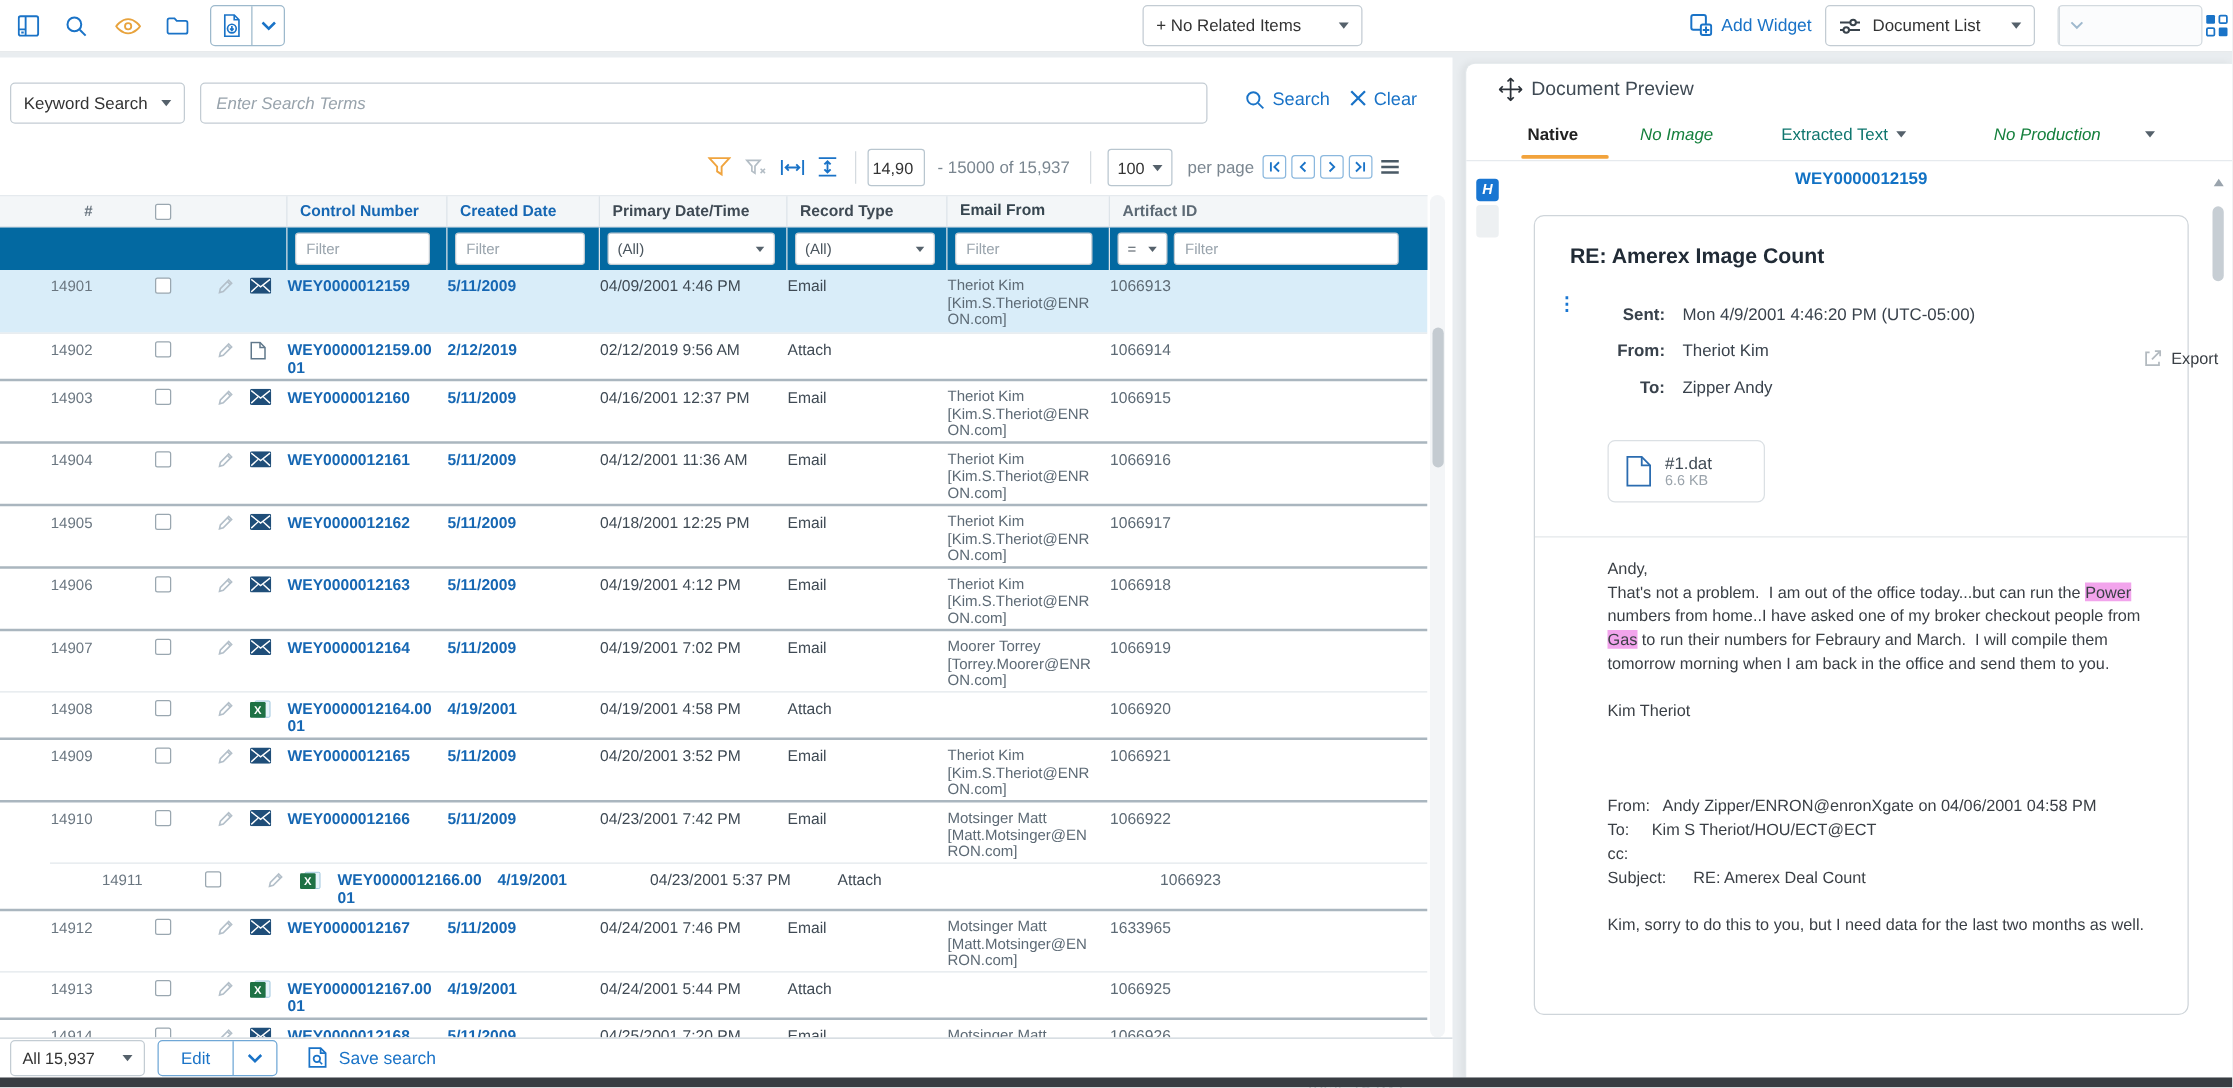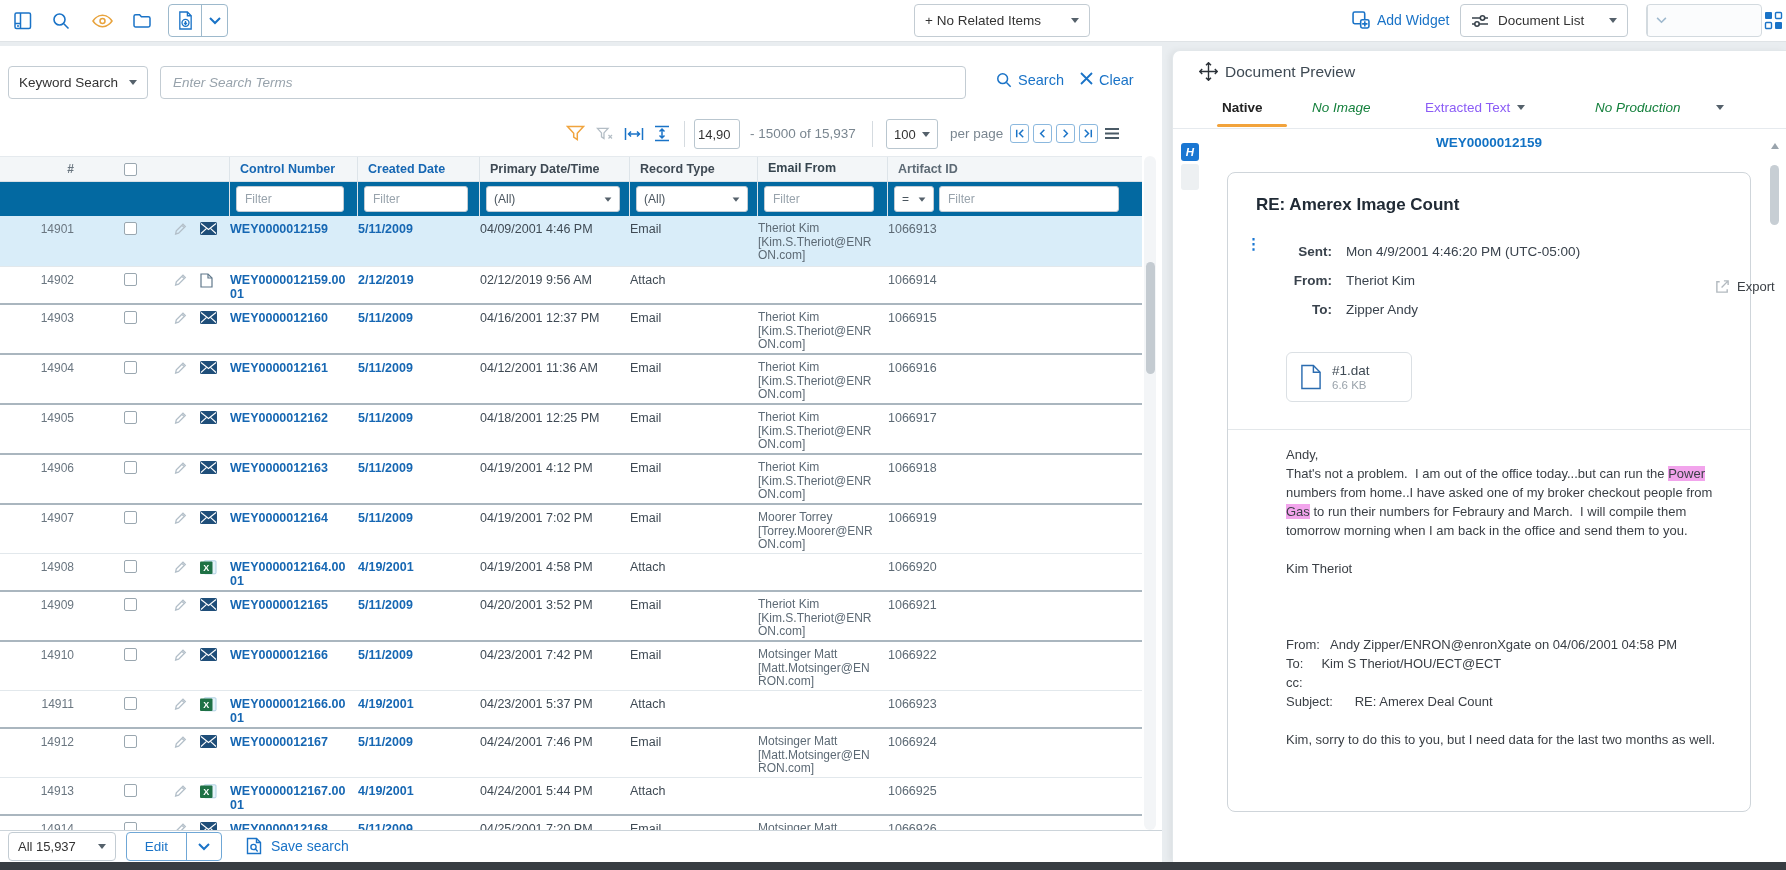--- a/index.html
+++ b/index.html
@@ -69,21 +69,21 @@
   .editbtn{position:absolute;left:126px;top:1px;height:29px;border:1px solid #6fa7d6;border-radius:4px;display:flex;background:#fff;cursor:pointer;}
   .editbtn .e1{width:60px;display:flex;align-items:center;justify-content:center;color:#1a73c7;font-size:13.5px;border-right:1px solid #6fa7d6;}
   .editbtn .e2{width:34px;display:flex;align-items:center;justify-content:center;}
   .savesearch{position:absolute;left:246px;top:6px;display:flex;align-items:center;gap:8px;color:#1a73c7;font-size:14px;cursor:pointer;}
   .total{position:absolute;left:1000px;top:7px;width:124px;text-align:right;font-size:14px;color:#5d6a75;margin-top:24px;}
   
   .preview{position:absolute;left:1172px;top:50px;width:614px;height:812px;background:#fff;border-radius:8px 0 0 0;border-left:1px solid #e2e7ea;border-top:1px solid #e2e7ea;box-shadow:-3px 0 6px rgba(0,0,0,.05);}
   .pv-title{position:absolute;left:52px;top:12px;font-size:15.5px;color:#3f4a54;}
   .pv-move{position:absolute;left:26px;top:11px;cursor:move;}
   .tabs{position:absolute;left:0;top:38px;width:614px;height:40px;border-bottom:1px solid #e6eaee;font-size:13.5px;}
-  .tab{position:absolute;top:11px;cursor:pointer;color:#8b5cf6;display:flex;align-items:center;gap:7px;}
+  .tab{position:absolute;top:11px;cursor:pointer;color:#0f766e;display:flex;align-items:center;gap:7px;}
   .tab.active{color:#222;font-weight:bold;}
   .tab.ital{font-style:italic;color:#15803d;}
   .tab-underline{position:absolute;left:44px;top:35px;width:70px;height:3px;background:#f2a33c;border-radius:2px;}
   .docid{position:absolute;left:54px;top:84px;width:524px;text-align:center;font-size:13.5px;font-weight:bold;color:#1272c4;cursor:pointer;}
   .hbadge{position:absolute;left:8px;top:92px;width:18px;height:18px;background:#1976d2;border-radius:3px;color:#fff;font-style:italic;font-weight:bold;font-size:11.5px;display:flex;align-items:center;justify-content:center;cursor:pointer;}
   .hpill{position:absolute;left:8px;top:113px;width:18px;height:26px;background:#edf0f2;border-radius:3px;}
   .card{position:absolute;left:54px;top:121px;width:524px;height:640px;border:1px solid #cfd5da;border-radius:8px;background:#fff;overflow:hidden;}
   .subj{position:absolute;left:28px;top:22px;font-size:17px;font-weight:bold;color:#212b36;}
   .dots{position:absolute;left:18px;top:66px;color:#1976d2;font-size:15px;font-weight:bold;line-height:9px;letter-spacing:0;cursor:grab;}
   .meta{position:absolute;left:40px;top:64px;}
@@ -555,21 +555,21 @@
               <path d="M1 1.5l7.5 6L16 1.5M1 11.5L6.3 6.6M16 11.5L10.7 6.6" stroke="#fff" stroke-width="1.1" fill="none"></path>
             </svg>
           </div>
           <div class="c-ctrl">WEY0000012166</div>
           <div class="c-created">5/11/2009</div>
           <div class="c-primary">04/23/2001 7:42 PM</div>
           <div class="c-type">Email</div>
           <div class="c-from">Motsinger  Matt [Matt.Motsinger@ENRON.com]</div>
           <div class="c-art">1066922</div>
         </div>
-        <div class="trow" style="height: 37px;">
+        <div class="trow" style="height: 37px; margin-left: 40px;">
           <div class="c-num">14911</div>
           <div class="c-cb">
             <span class="cb"></span>
           </div>
           <div class="c-edit">
             <svg width="13" height="15" viewBox="0 0 13 15" fill="none" stroke="#b3bfc9" stroke-width="1.3">
               <path d="M9 2.2l2.3 2.3L4.6 11.2l-3 .8.7-3.1zM8 3.4l2.3 2.3"></path>
             </svg>
           </div>
           <div class="c-ico">
@@ -600,21 +600,21 @@
             <svg width="17" height="13" viewBox="0 0 17 13">
               <rect width="17" height="13" rx="1.5" fill="#1f4e79"></rect>
               <path d="M1 1.5l7.5 6L16 1.5M1 11.5L6.3 6.6M16 11.5L10.7 6.6" stroke="#fff" stroke-width="1.1" fill="none"></path>
             </svg>
           </div>
           <div class="c-ctrl">WEY0000012167</div>
           <div class="c-created">5/11/2009</div>
           <div class="c-primary">04/24/2001 7:46 PM</div>
           <div class="c-type">Email</div>
           <div class="c-from">Motsinger  Matt [Matt.Motsinger@ENRON.com]</div>
-          <div class="c-art">1066924</div>
+          <div class="c-art">1633965</div>
         </div>
         <div class="trow" style="height: 37px;">
           <div class="c-num">14913</div>
           <div class="c-cb">
             <span class="cb"></span>
           </div>
           <div class="c-edit">
             <svg width="13" height="15" viewBox="0 0 13 15" fill="none" stroke="#b3bfc9" stroke-width="1.3">
               <path d="M9 2.2l2.3 2.3L4.6 11.2l-3 .8.7-3.1zM8 3.4l2.3 2.3"></path>
             </svg>

